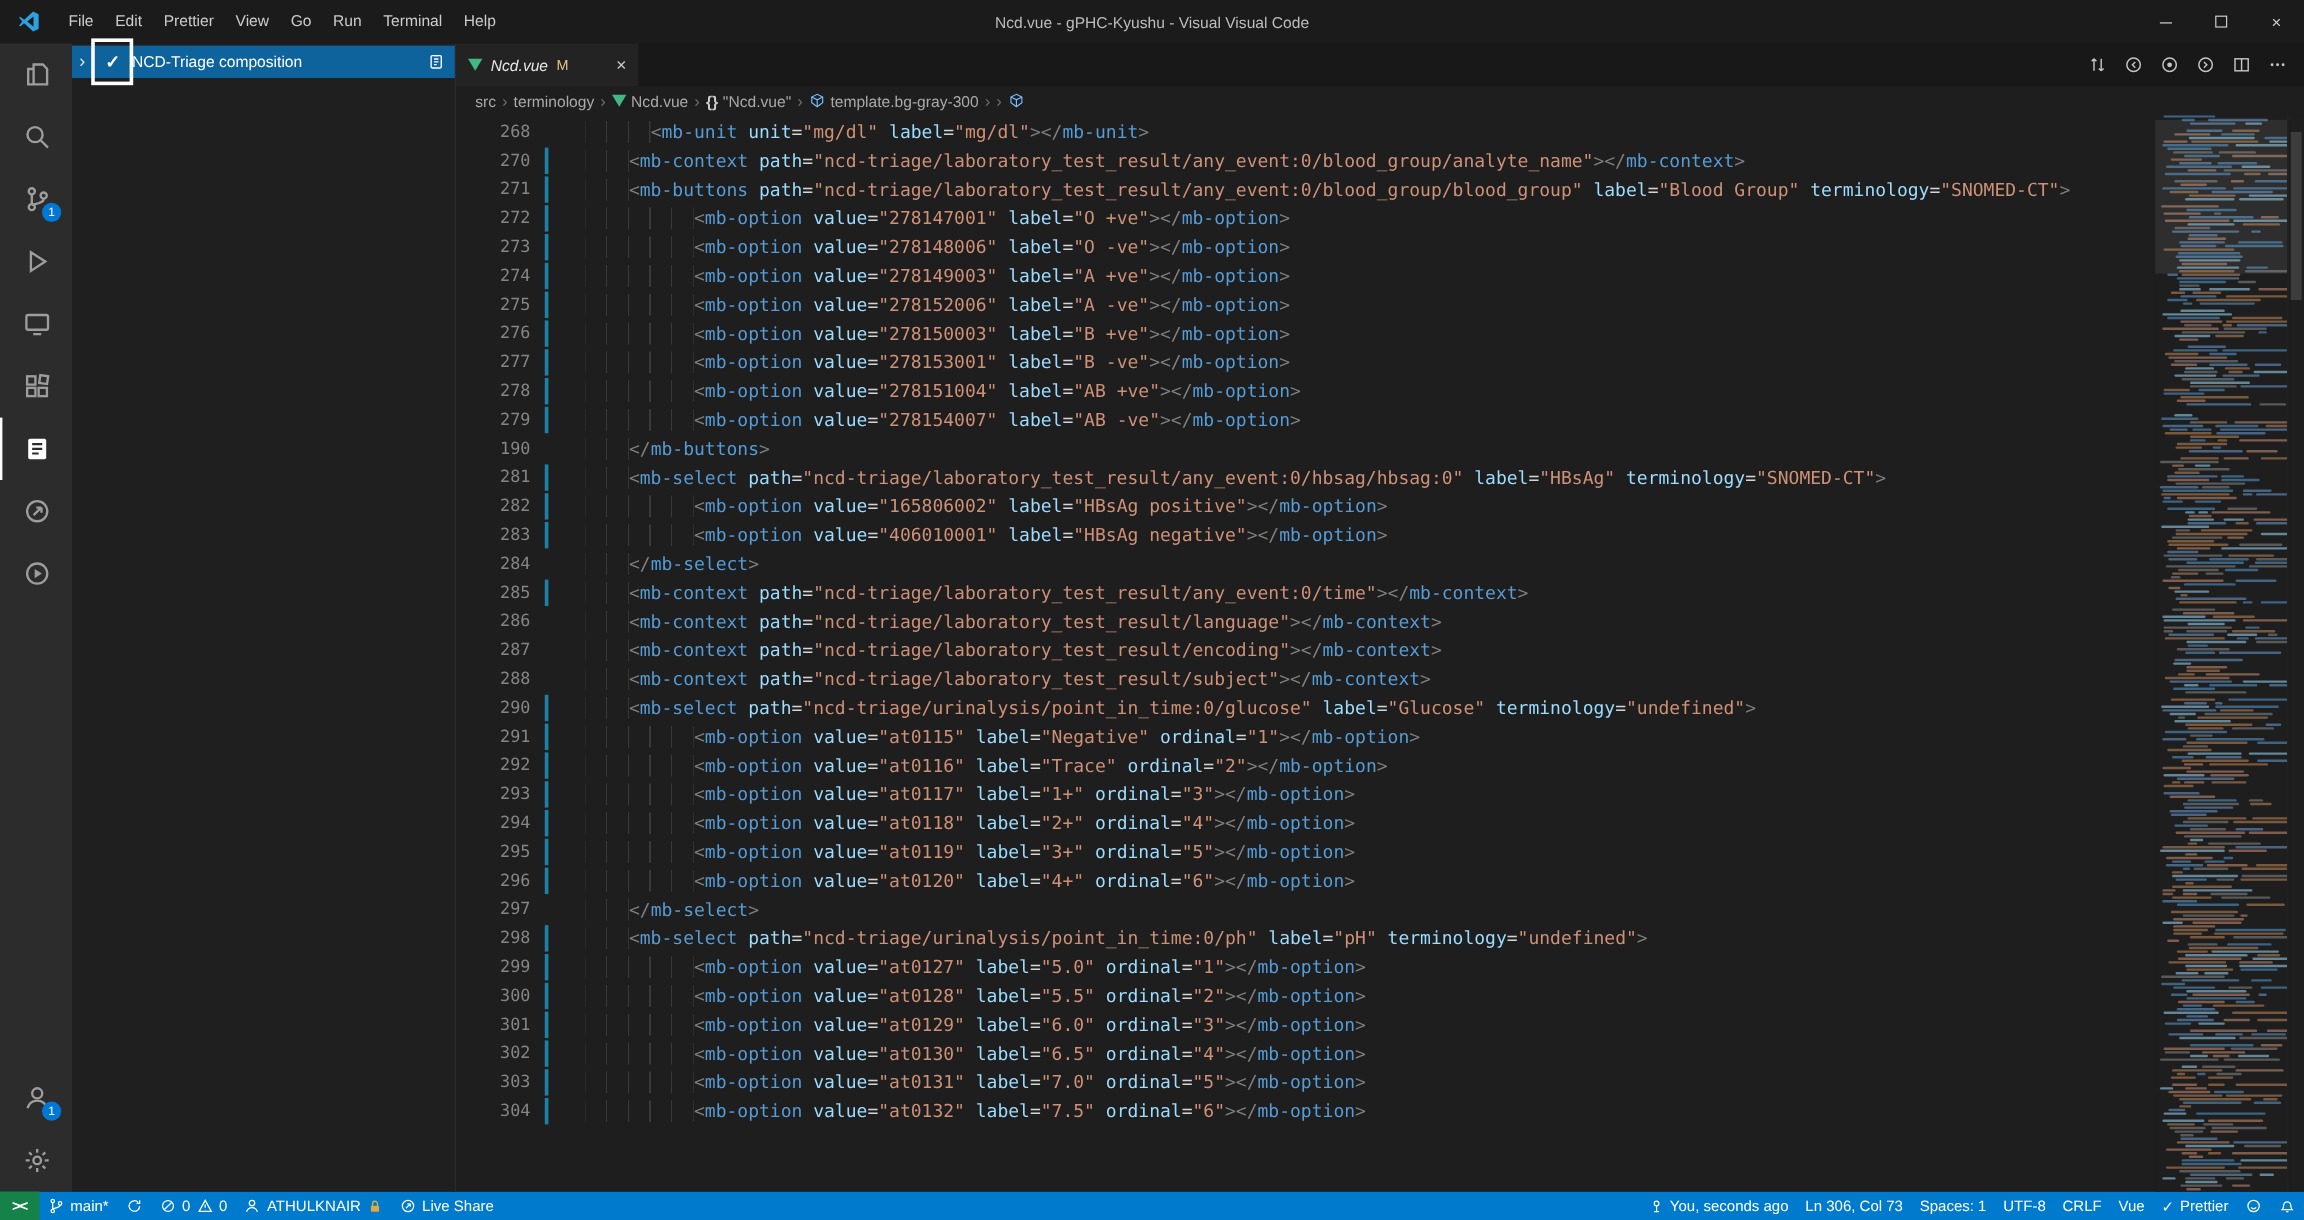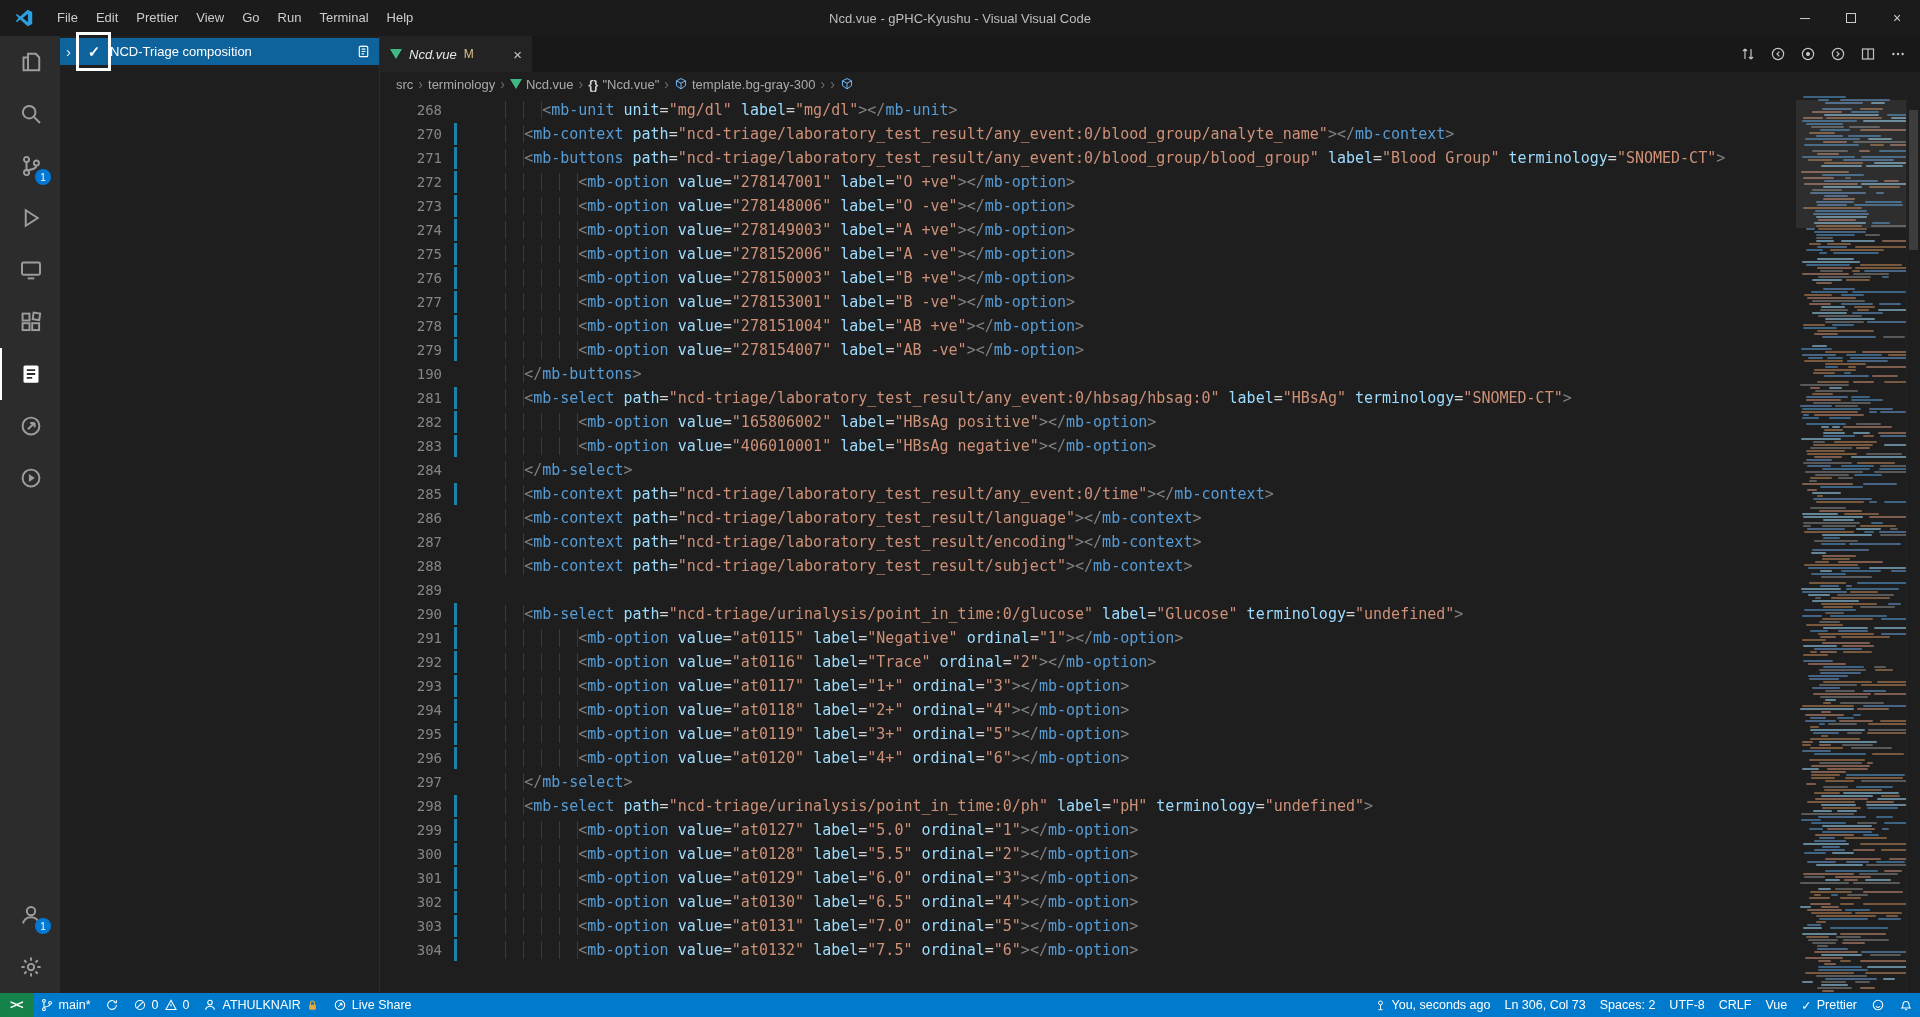--- a/index.html
+++ b/index.html
@@ -323,21 +323,20 @@
           <div class="code-line"><div class="gutter">279</div><div class="gitbar mod"></div><div class="ltext"><span class="ind">          </span><span class="tk-p">&lt;</span><span class="tk-t">mb-option</span><span class="tk-x"> </span><span class="tk-a">value</span><span class="tk-o">=</span><span class="tk-s">"278154007"</span><span class="tk-x"> </span><span class="tk-a">label</span><span class="tk-o">=</span><span class="tk-s">"AB -ve"</span><span class="tk-p">&gt;</span><span class="tk-p">&lt;/</span><span class="tk-t">mb-option</span><span class="tk-p">&gt;</span></div></div>
           <div class="code-line"><div class="gutter">190</div><div class="gitbar"></div><div class="ltext"><span class="ind">    </span><span class="tk-p">&lt;/</span><span class="tk-t">mb-buttons</span><span class="tk-p">&gt;</span></div></div>
           <div class="code-line"><div class="gutter">281</div><div class="gitbar mod"></div><div class="ltext"><span class="ind">    </span><span class="tk-p">&lt;</span><span class="tk-t">mb-select</span><span class="tk-x"> </span><span class="tk-a">path</span><span class="tk-o">=</span><span class="tk-s">"ncd-triage/laboratory_test_result/any_event:0/hbsag/hbsag:0"</span><span class="tk-x"> </span><span class="tk-a">label</span><span class="tk-o">=</span><span class="tk-s">"HBsAg"</span><span class="tk-x"> </span><span class="tk-a">terminology</span><span class="tk-o">=</span><span class="tk-s">"SNOMED-CT"</span><span class="tk-p">&gt;</span></div></div>
           <div class="code-line"><div class="gutter">282</div><div class="gitbar mod"></div><div class="ltext"><span class="ind">          </span><span class="tk-p">&lt;</span><span class="tk-t">mb-option</span><span class="tk-x"> </span><span class="tk-a">value</span><span class="tk-o">=</span><span class="tk-s">"165806002"</span><span class="tk-x"> </span><span class="tk-a">label</span><span class="tk-o">=</span><span class="tk-s">"HBsAg positive"</span><span class="tk-p">&gt;</span><span class="tk-p">&lt;/</span><span class="tk-t">mb-option</span><span class="tk-p">&gt;</span></div></div>
           <div class="code-line"><div class="gutter">283</div><div class="gitbar mod"></div><div class="ltext"><span class="ind">          </span><span class="tk-p">&lt;</span><span class="tk-t">mb-option</span><span class="tk-x"> </span><span class="tk-a">value</span><span class="tk-o">=</span><span class="tk-s">"406010001"</span><span class="tk-x"> </span><span class="tk-a">label</span><span class="tk-o">=</span><span class="tk-s">"HBsAg negative"</span><span class="tk-p">&gt;</span><span class="tk-p">&lt;/</span><span class="tk-t">mb-option</span><span class="tk-p">&gt;</span></div></div>
           <div class="code-line"><div class="gutter">284</div><div class="gitbar"></div><div class="ltext"><span class="ind">    </span><span class="tk-p">&lt;/</span><span class="tk-t">mb-select</span><span class="tk-p">&gt;</span></div></div>
           <div class="code-line"><div class="gutter">285</div><div class="gitbar mod"></div><div class="ltext"><span class="ind">    </span><span class="tk-p">&lt;</span><span class="tk-t">mb-context</span><span class="tk-x"> </span><span class="tk-a">path</span><span class="tk-o">=</span><span class="tk-s">"ncd-triage/laboratory_test_result/any_event:0/time"</span><span class="tk-p">&gt;</span><span class="tk-p">&lt;/</span><span class="tk-t">mb-context</span><span class="tk-p">&gt;</span></div></div>
           <div class="code-line"><div class="gutter">286</div><div class="gitbar"></div><div class="ltext"><span class="ind">    </span><span class="tk-p">&lt;</span><span class="tk-t">mb-context</span><span class="tk-x"> </span><span class="tk-a">path</span><span class="tk-o">=</span><span class="tk-s">"ncd-triage/laboratory_test_result/language"</span><span class="tk-p">&gt;</span><span class="tk-p">&lt;/</span><span class="tk-t">mb-context</span><span class="tk-p">&gt;</span></div></div>
           <div class="code-line"><div class="gutter">287</div><div class="gitbar"></div><div class="ltext"><span class="ind">    </span><span class="tk-p">&lt;</span><span class="tk-t">mb-context</span><span class="tk-x"> </span><span class="tk-a">path</span><span class="tk-o">=</span><span class="tk-s">"ncd-triage/laboratory_test_result/encoding"</span><span class="tk-p">&gt;</span><span class="tk-p">&lt;/</span><span class="tk-t">mb-context</span><span class="tk-p">&gt;</span></div></div>
           <div class="code-line"><div class="gutter">288</div><div class="gitbar"></div><div class="ltext"><span class="ind">    </span><span class="tk-p">&lt;</span><span class="tk-t">mb-context</span><span class="tk-x"> </span><span class="tk-a">path</span><span class="tk-o">=</span><span class="tk-s">"ncd-triage/laboratory_test_result/subject"</span><span class="tk-p">&gt;</span><span class="tk-p">&lt;/</span><span class="tk-t">mb-context</span><span class="tk-p">&gt;</span></div></div>
-          <div class="code-line"><div class="gutter">289</div><div class="gitbar"></div><div class="ltext"></div></div>
           <div class="code-line"><div class="gutter">290</div><div class="gitbar mod"></div><div class="ltext"><span class="ind">    </span><span class="tk-p">&lt;</span><span class="tk-t">mb-select</span><span class="tk-x"> </span><span class="tk-a">path</span><span class="tk-o">=</span><span class="tk-s">"ncd-triage/urinalysis/point_in_time:0/glucose"</span><span class="tk-x"> </span><span class="tk-a">label</span><span class="tk-o">=</span><span class="tk-s">"Glucose"</span><span class="tk-x"> </span><span class="tk-a">terminology</span><span class="tk-o">=</span><span class="tk-s">"undefined"</span><span class="tk-p">&gt;</span></div></div>
           <div class="code-line"><div class="gutter">291</div><div class="gitbar mod"></div><div class="ltext"><span class="ind">          </span><span class="tk-p">&lt;</span><span class="tk-t">mb-option</span><span class="tk-x"> </span><span class="tk-a">value</span><span class="tk-o">=</span><span class="tk-s">"at0115"</span><span class="tk-x"> </span><span class="tk-a">label</span><span class="tk-o">=</span><span class="tk-s">"Negative"</span><span class="tk-x"> </span><span class="tk-a">ordinal</span><span class="tk-o">=</span><span class="tk-s">"1"</span><span class="tk-p">&gt;</span><span class="tk-p">&lt;/</span><span class="tk-t">mb-option</span><span class="tk-p">&gt;</span></div></div>
           <div class="code-line"><div class="gutter">292</div><div class="gitbar mod"></div><div class="ltext"><span class="ind">          </span><span class="tk-p">&lt;</span><span class="tk-t">mb-option</span><span class="tk-x"> </span><span class="tk-a">value</span><span class="tk-o">=</span><span class="tk-s">"at0116"</span><span class="tk-x"> </span><span class="tk-a">label</span><span class="tk-o">=</span><span class="tk-s">"Trace"</span><span class="tk-x"> </span><span class="tk-a">ordinal</span><span class="tk-o">=</span><span class="tk-s">"2"</span><span class="tk-p">&gt;</span><span class="tk-p">&lt;/</span><span class="tk-t">mb-option</span><span class="tk-p">&gt;</span></div></div>
           <div class="code-line"><div class="gutter">293</div><div class="gitbar mod"></div><div class="ltext"><span class="ind">          </span><span class="tk-p">&lt;</span><span class="tk-t">mb-option</span><span class="tk-x"> </span><span class="tk-a">value</span><span class="tk-o">=</span><span class="tk-s">"at0117"</span><span class="tk-x"> </span><span class="tk-a">label</span><span class="tk-o">=</span><span class="tk-s">"1+"</span><span class="tk-x"> </span><span class="tk-a">ordinal</span><span class="tk-o">=</span><span class="tk-s">"3"</span><span class="tk-p">&gt;</span><span class="tk-p">&lt;/</span><span class="tk-t">mb-option</span><span class="tk-p">&gt;</span></div></div>
           <div class="code-line"><div class="gutter">294</div><div class="gitbar mod"></div><div class="ltext"><span class="ind">          </span><span class="tk-p">&lt;</span><span class="tk-t">mb-option</span><span class="tk-x"> </span><span class="tk-a">value</span><span class="tk-o">=</span><span class="tk-s">"at0118"</span><span class="tk-x"> </span><span class="tk-a">label</span><span class="tk-o">=</span><span class="tk-s">"2+"</span><span class="tk-x"> </span><span class="tk-a">ordinal</span><span class="tk-o">=</span><span class="tk-s">"4"</span><span class="tk-p">&gt;</span><span class="tk-p">&lt;/</span><span class="tk-t">mb-option</span><span class="tk-p">&gt;</span></div></div>
           <div class="code-line"><div class="gutter">295</div><div class="gitbar mod"></div><div class="ltext"><span class="ind">          </span><span class="tk-p">&lt;</span><span class="tk-t">mb-option</span><span class="tk-x"> </span><span class="tk-a">value</span><span class="tk-o">=</span><span class="tk-s">"at0119"</span><span class="tk-x"> </span><span class="tk-a">label</span><span class="tk-o">=</span><span class="tk-s">"3+"</span><span class="tk-x"> </span><span class="tk-a">ordinal</span><span class="tk-o">=</span><span class="tk-s">"5"</span><span class="tk-p">&gt;</span><span class="tk-p">&lt;/</span><span class="tk-t">mb-option</span><span class="tk-p">&gt;</span></div></div>
           <div class="code-line"><div class="gutter">296</div><div class="gitbar mod"></div><div class="ltext"><span class="ind">          </span><span class="tk-p">&lt;</span><span class="tk-t">mb-option</span><span class="tk-x"> </span><span class="tk-a">value</span><span class="tk-o">=</span><span class="tk-s">"at0120"</span><span class="tk-x"> </span><span class="tk-a">label</span><span class="tk-o">=</span><span class="tk-s">"4+"</span><span class="tk-x"> </span><span class="tk-a">ordinal</span><span class="tk-o">=</span><span class="tk-s">"6"</span><span class="tk-p">&gt;</span><span class="tk-p">&lt;/</span><span class="tk-t">mb-option</span><span class="tk-p">&gt;</span></div></div>
           <div class="code-line"><div class="gutter">297</div><div class="gitbar"></div><div class="ltext"><span class="ind">    </span><span class="tk-p">&lt;/</span><span class="tk-t">mb-select</span><span class="tk-p">&gt;</span></div></div>
           <div class="code-line"><div class="gutter">298</div><div class="gitbar mod"></div><div class="ltext"><span class="ind">    </span><span class="tk-p">&lt;</span><span class="tk-t">mb-select</span><span class="tk-x"> </span><span class="tk-a">path</span><span class="tk-o">=</span><span class="tk-s">"ncd-triage/urinalysis/point_in_time:0/ph"</span><span class="tk-x"> </span><span class="tk-a">label</span><span class="tk-o">=</span><span class="tk-s">"pH"</span><span class="tk-x"> </span><span class="tk-a">terminology</span><span class="tk-o">=</span><span class="tk-s">"undefined"</span><span class="tk-p">&gt;</span></div></div>
           <div class="code-line"><div class="gutter">299</div><div class="gitbar mod"></div><div class="ltext"><span class="ind">          </span><span class="tk-p">&lt;</span><span class="tk-t">mb-option</span><span class="tk-x"> </span><span class="tk-a">value</span><span class="tk-o">=</span><span class="tk-s">"at0127"</span><span class="tk-x"> </span><span class="tk-a">label</span><span class="tk-o">=</span><span class="tk-s">"5.0"</span><span class="tk-x"> </span><span class="tk-a">ordinal</span><span class="tk-o">=</span><span class="tk-s">"1"</span><span class="tk-p">&gt;</span><span class="tk-p">&lt;/</span><span class="tk-t">mb-option</span><span class="tk-p">&gt;</span></div></div>
@@ -1500,21 +1499,21 @@
     <div class="sb-item">
       <span>
           <svg width="13" height="13" viewBox="0 0 16 16" fill="none" stroke="#fff" stroke-width="1.2">
             <circle cx="8" cy="4.8" r="2.4"></circle>
             <path d="M8 7.2v6M5.5 13.2h5"></path>
           </svg>
         </span>
       <span>You, seconds ago</span>
     </div>
     <div class="sb-item">Ln 306, Col 73</div>
-    <div class="sb-item">Spaces: 2</div>
+    <div class="sb-item">Spaces: 1</div>
     <div class="sb-item">UTF-8</div>
     <div class="sb-item">CRLF</div>
     <div class="sb-item">Vue</div>
     <div class="sb-item">
       <span>✓</span>
       <span>Prettier</span>
     </div>
     <div class="sb-item">
       <span>
           <svg width="14" height="14" viewBox="0 0 16 16" fill="none" stroke="#fff" stroke-width="1.2">

